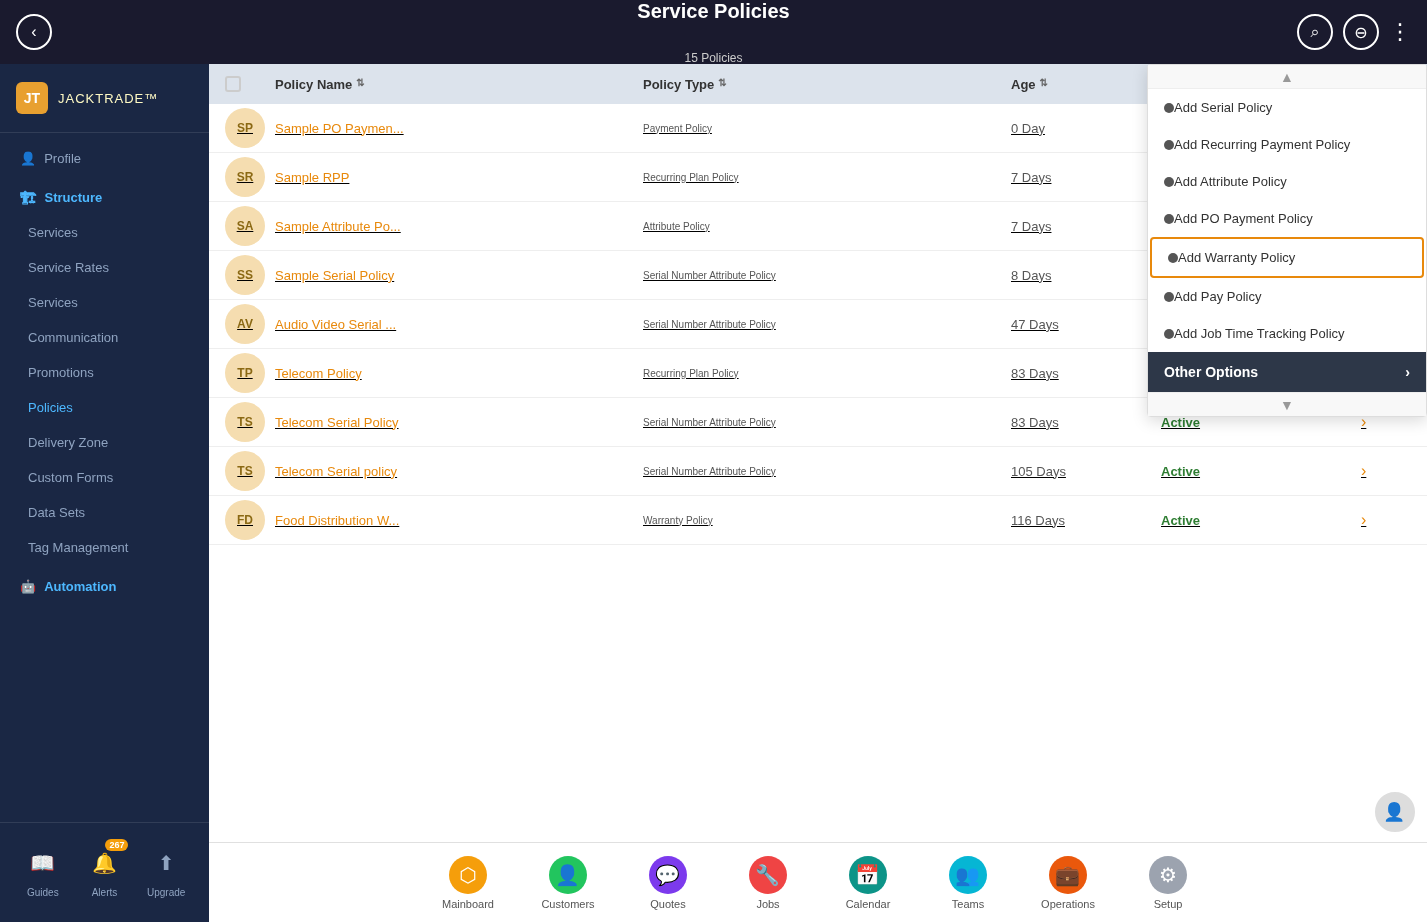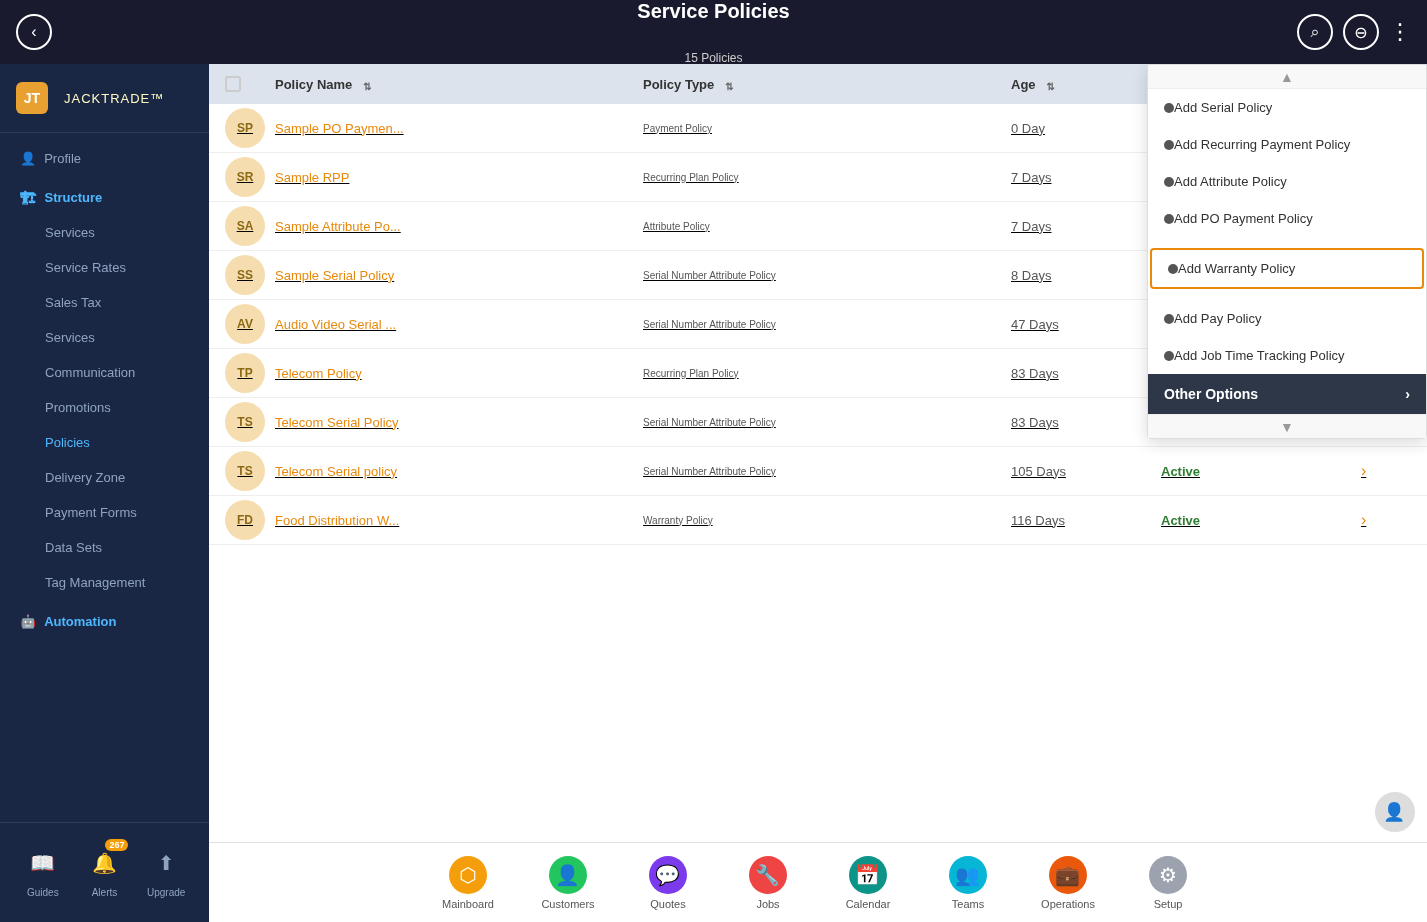--- a/index.html
+++ b/index.html
@@ -13,45 +13,45 @@
     .header-title p { font-size: 12px; color: #ccc; margin-top: 28px; }
     .header-actions { position: absolute; right: 16px; display: flex; gap: 10px; align-items: center; }
     .header-icon-btn { width: 36px; height: 36px; border-radius: 50%; border: 2px solid #fff; display: flex; align-items: center; justify-content: center; cursor: pointer; color: #fff; font-size: 16px; }
     .header-dots { color: #fff; font-size: 22px; cursor: pointer; }
 
     
     .main-layout { display: flex; flex: 1; overflow: hidden; }
 
     
     .sidebar { width: 209px; background: #1a2744; display: flex; flex-direction: column; overflow-y: auto; flex-shrink: 0; }
-    .sidebar-logo { padding: 18px 16px; display: flex; align-items: center; gap: 16px; border-bottom: 1px solid rgba(255,255,255,0.1); }
+    .sidebar-logo { padding: 18px 16px; display: flex; align-items: center; gap: 10px; border-bottom: 1px solid rgba(255,255,255,0.1); }
     .logo-icon { width: 32px; height: 32px; background: #e8a030; border-radius: 6px; display: flex; align-items: center; justify-content: center; color: #fff; font-size: 14px; font-weight: 700; }
     .logo-text { color: #fef9c3; font-size: 13px; font-weight: 400; letter-spacing: 1px; }
 
     .sidebar-nav { flex: 1; padding: 8px 0; }
     .nav-item { padding: 10px 20px; color: #8fa3c0; font-size: 13px; cursor: pointer; display: flex; align-items: center; gap: 8px; }
     .nav-item.active { color: #4db8ff; }
     .nav-item.section-header { color: #4db8ff; font-weight: 600; font-size: 13px; padding-top: 14px; }
-    .nav-item.sub { padding-left: 45px; font-size: 13px; }
+    .nav-item.sub { padding-left: 28px; font-size: 13px; }
     .nav-item.sub.active { color: #4db8ff; }
 
     .sidebar-bottom { padding: 12px 0; border-top: 1px solid rgba(255,255,255,0.1); }
 
     .sidebar-icons-row { display: flex; justify-content: space-around; padding: 8px 12px 12px; }
     .sidebar-icon-btn { display: flex; flex-direction: column; align-items: center; gap: 4px; color: #8fa3c0; font-size: 10px; cursor: pointer; position: relative; }
     .sidebar-icon-btn .icon-circle { width: 40px; height: 40px; display: flex; align-items: center; justify-content: center; font-size: 20px; }
     .badge { position: absolute; top: -4px; right: -4px; background: #f59e0b; color: #fff; font-size: 9px; font-weight: 700; border-radius: 10px; padding: 1px 4px; min-width: 16px; text-align: center; }
 
     
     .content { flex: 1; display: flex; flex-direction: column; overflow: hidden; position: relative; }
 
     
     .table-container { flex: 1; overflow-y: auto; background: #fff; margin: 0; }
     .table-header-row { display: grid; grid-template-columns: 50px 1fr 1fr 150px 200px 50px; background: #dce3ec; padding: 12px 16px; align-items: center; position: sticky; top: 0; z-index: 5; }
-    .col-header { font-size: 13px; font-weight: 600; color: #333; display: flex; align-items: flex-end; gap: 11px; }
+    .col-header { font-size: 13px; font-weight: 600; color: #333; display: flex; align-items: flex-start; gap: 4px; }
     .sort-icon { font-size: 10px; color: #666; }
 
     .table-row { display: grid; grid-template-columns: 50px 1fr 1fr 150px 200px 50px; padding: 4px 16px; align-items: center; border-bottom: 1px solid #eee; background: #fff; text-decoration: underline; }
 
     .avatar-circle { width: 40px; height: 40px; border-radius: 50%; background: #f5ddb0; display: flex; align-items: center; justify-content: center; font-size: 12px; font-weight: 600; color: #8b6914; }
     .policy-name { color: #e8890c; font-size: 13px; font-weight: 500; cursor: pointer; }
     .policy-type { color: #555; font-size: 10px; }
     .age-text { color: #555; font-size: 13px; }
     .status-active { color: #2e7d32; font-size: 13px; font-weight: 600; }
     .chevron-right { color: #e8890c; font-size: 16px; }
@@ -69,21 +69,21 @@
     .nav-icon.red { background: #ef4444; color: #fff; }
     .nav-icon.teal { background: #0d9488; color: #fff; }
     .nav-icon.cyan { background: #06b6d4; color: #fff; }
     .nav-icon.orange { background: #ea580c; color: #fff; }
     .nav-icon.gray { background: #9ca3af; color: #fff; }
 
     
     .dropdown-overlay { position: absolute; top: 0; right: 0; background: #fff; width: 280px; border: 1px solid #ddd; border-radius: 4px; box-shadow: 0 4px 16px rgba(0,0,0,0.15); z-index: 100; }
     .dropdown-scroll-top { height: 24px; display: flex; align-items: center; justify-content: center; background: #f8f8f8; border-bottom: 1px solid #eee; color: #999; font-size: 14px; }
     .dropdown-item { padding: 11px 16px; display: flex; align-items: center; cursor: pointer; font-size: 13px; color: #333; }
-    .dropdown-item.highlighted { border: 2px solid #e8890c; border-radius: 4px; margin: 11px 2px; }
+    .dropdown-item.highlighted { border: 2px solid #e8890c; border-radius: 4px; margin: 0 2px; }
     .dropdown-dot { width: 10px; height: 10px; border-radius: 50%; background: #555; flex-shrink: 0; }
     .dropdown-other { background: #2d3748; color: #fff; padding: 12px 16px; font-size: 14px; font-weight: 600; cursor: pointer; display: flex; align-items: center; justify-content: space-between; }
     .dropdown-scroll-bottom { height: 24px; display: flex; align-items: center; justify-content: center; background: #f8f8f8; border-top: 1px solid #eee; color: #999; font-size: 14px; }
 
     
     .user-avatar { position: absolute; bottom: 90px; right: 12px; width: 40px; height: 40px; border-radius: 50%; overflow: hidden; border: 2px solid #ddd; background: #ddd; display: flex; align-items: center; justify-content: center; font-size: 18px; z-index: 200; }
   </style>
 </head>
 <body>
 
@@ -116,39 +116,36 @@
         <span>🏗</span>
         <span>Structure</span>
       </div>
       <div class="nav-item sub">
         <span>Services</span>
       </div>
       <div class="nav-item sub">
         <span>Service Rates</span>
       </div>
       <div class="nav-item sub">
-        <span>Sales Tax</span>
-      </div>
-      <div class="nav-item sub">
         <span>Services</span>
       </div>
       <div class="nav-item sub">
         <span>Communication</span>
       </div>
       <div class="nav-item sub">
         <span>Promotions</span>
       </div>
       <div class="nav-item sub active">
         <span>Policies</span>
       </div>
       <div class="nav-item sub">
         <span>Delivery Zone</span>
       </div>
       <div class="nav-item sub">
-        <span>Payment Forms</span>
+        <span>Custom Forms</span>
       </div>
       <div class="nav-item sub">
         <span>Data Sets</span>
       </div>
       <div class="nav-item sub">
         <span>Tag Management</span>
       </div>
       <div class="nav-item section-header">
         <span>🤖</span>
         <span>Automation</span>

